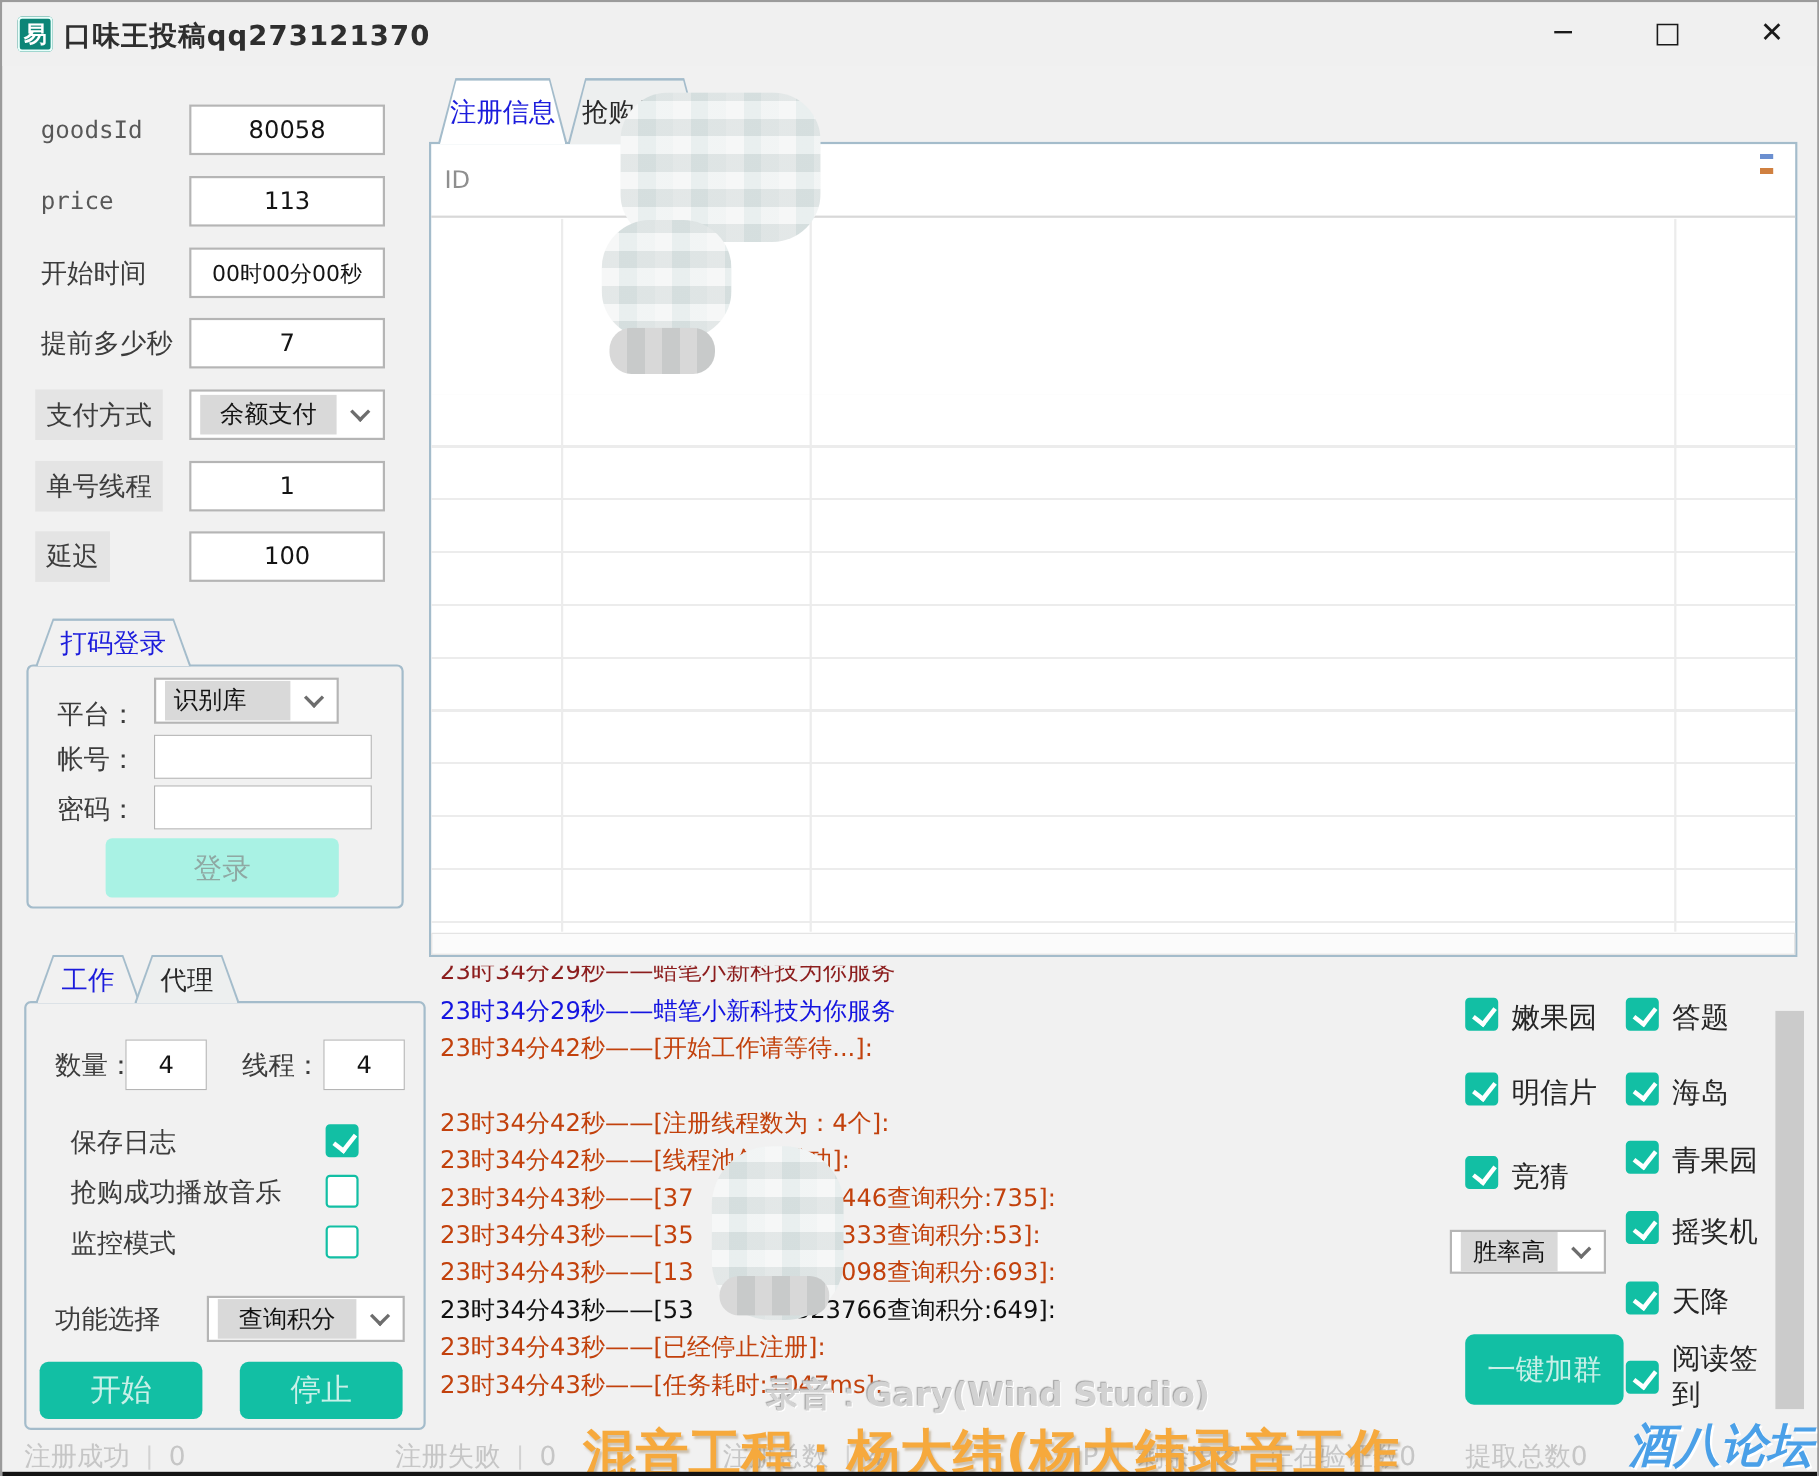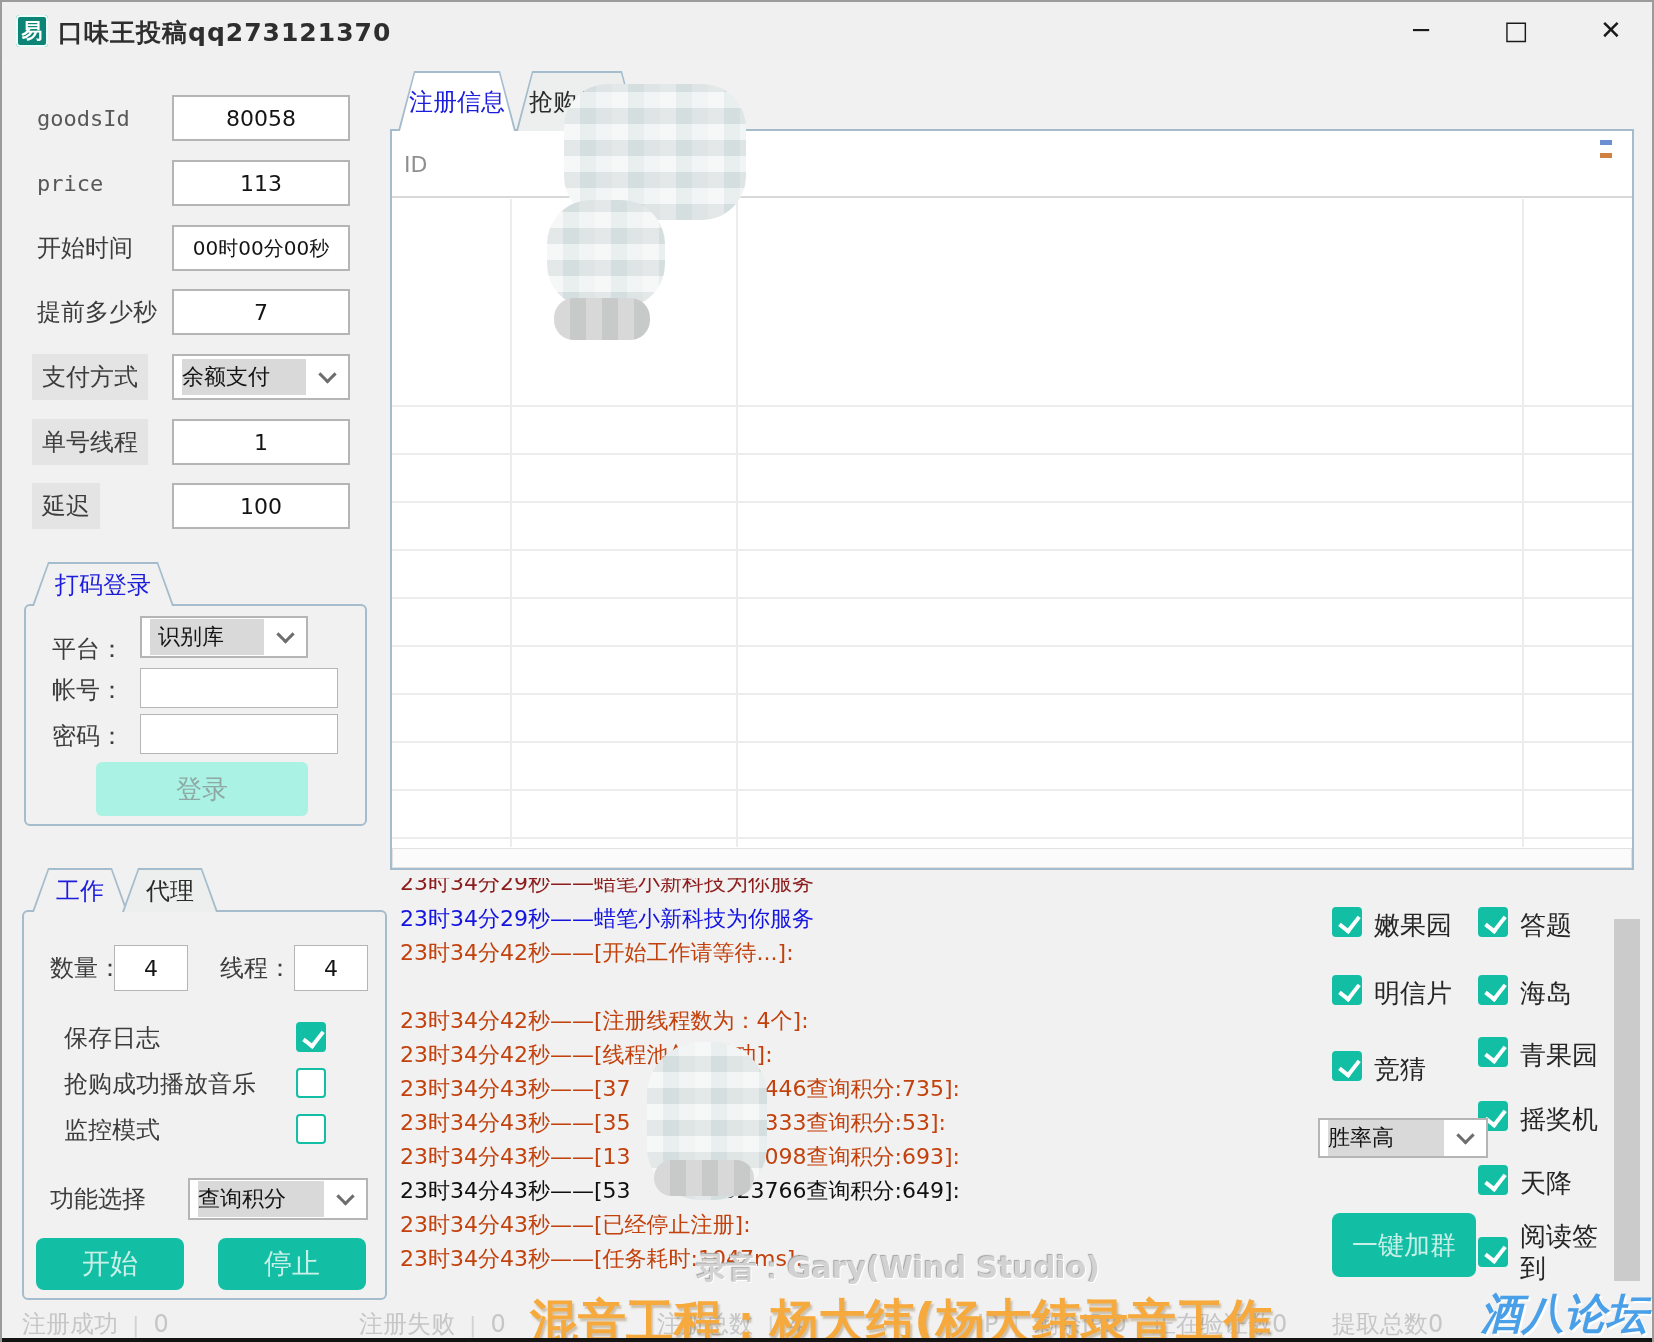--- a/index.html
+++ b/index.html
@@ -10,21 +10,21 @@
 .titlebar{position:absolute;left:0;top:0;width:100%;height:58px;background:#f0f0f0}
 .applogo{position:absolute;left:14px;top:13px;width:32px;height:32px;background:#0c8577;color:#fff;border-radius:4px;display:flex;align-items:center;justify-content:center;font-size:21px;font-weight:bold;box-shadow:inset 0 0 0 2px #e8fffb}
 .apptitle{position:absolute;left:56px;top:14px;font-size:25px;font-weight:bold;color:#2e2e2e;letter-spacing:1px}
 .winbtn{position:absolute;top:8px;width:58px;height:40px;display:flex;align-items:center;justify-content:center;font-size:26px;color:#1a1a1a;cursor:pointer}
 
 .lbl{position:absolute;display:flex;align-items:center;font-size:24px;color:#3c3c3c;white-space:nowrap}
 .lbl.mono{font-family:"DejaVu Sans Mono","Liberation Mono",monospace;font-size:22px;color:#585858}
 .lbl.bg{background:#e4e4e4;padding:0 10px}
 .inp{position:absolute;border:2px solid #b5b5b5;background:#fff;text-align:center;font-size:22px;color:#141414;font-family:inherit;outline:none}
 .combo{position:absolute;border:2px solid #b5b5b5;background:#fff;display:flex;align-items:center;padding:0 42px 0 8px;cursor:default}
-.combo .val{flex:1;background:#d9d9d9;font-size:22px;color:#141414;padding:3px 0;white-space:nowrap}
+.combo .val{flex:1;text-align:center;background:#d9d9d9;font-size:22px;color:#141414;padding:3px 0;white-space:nowrap}
 .combo::after{content:"";position:absolute;right:14px;top:50%;width:10px;height:10px;border-right:3px solid #6d6d6d;border-bottom:3px solid #6d6d6d;transform:translateY(-70%) rotate(45deg)}
 
 .panel{position:absolute;border:2px solid #a4bccb;border-radius:6px;z-index:1}
 .tab{position:absolute;z-index:3;cursor:pointer}
 .tab .shape{position:absolute;inset:0;background:#a4bccb;clip-path:polygon(16px 0,calc(100% - 16px) 0,100% 100%,0 100%)}
 .tab .shape i{position:absolute;left:2px;right:2px;top:2px;bottom:0;background:#f1f1f1;clip-path:polygon(15px 0,calc(100% - 15px) 0,100% 100%,0 100%)}
 .tab.fillwhite .shape i{background:#ffffff}
 .tab.inactive .shape i{background:#edefef}
 .tab .txt{position:absolute;inset:2px 0 0 0;display:flex;align-items:center;justify-content:center;font-size:24px;color:#2a2a2a;white-space:nowrap}
 .tab.active .txt{color:#1c1cdc}
@@ -225,21 +225,21 @@
   <span class="cb on" style="left:1330px;top:973px"></span>
   <div class="optlbl" style="left:1372px;top:974px">明信片</div>
   <span class="cb on" style="left:1476px;top:973px"></span>
   <div class="optlbl" style="left:1518px;top:974px">海岛</div>
   <span class="cb on" style="left:1476px;top:1035px"></span>
   <div class="optlbl" style="left:1518px;top:1036px">青果园</div>
   <span class="cb on" style="left:1330px;top:1049px"></span>
   <div class="optlbl" style="left:1372px;top:1050px">竞猜</div>
   <span class="cb on" style="left:1476px;top:1099px"></span>
   <div class="optlbl" style="left:1518px;top:1100px">摇奖机</div>
-  <div class="combo" style="left:1316px;top:1116px;width:170px;height:40px">
+  <div class="combo" style="left:1316px;top:1116px;width:142px;height:40px">
       <span class="val">胜率高</span>
     </div>
   <span class="cb on" style="left:1476px;top:1163px"></span>
   <div class="optlbl" style="left:1518px;top:1164px">天降</div>
   <button class="btn" style="left:1330px;top:1211px;width:144px;height:64px;font-size:26px">一键加群</button>
   <span class="cb on" style="left:1476px;top:1235px"></span>
   <div class="optlbl" style="left:1518px;top:1218px;width:92px;white-space:normal;line-height:32px">阅读签到</div>
   <div class="scrollbar" style="left:1612px;top:917px;width:26px;height:362px"></div>
 
   <div class="status-item" style="left:20px">

